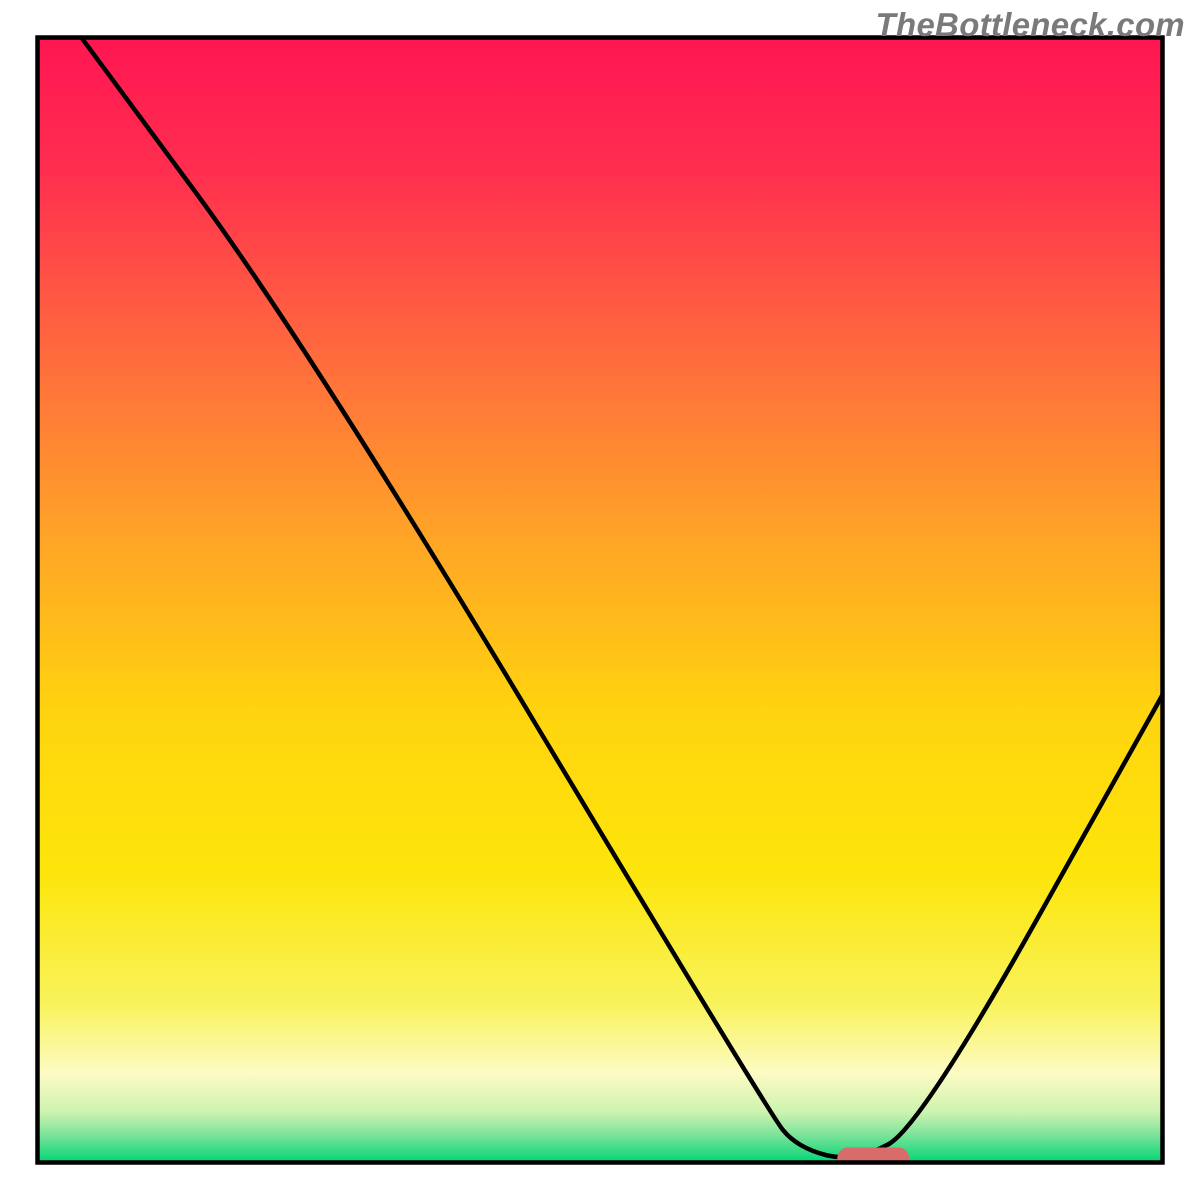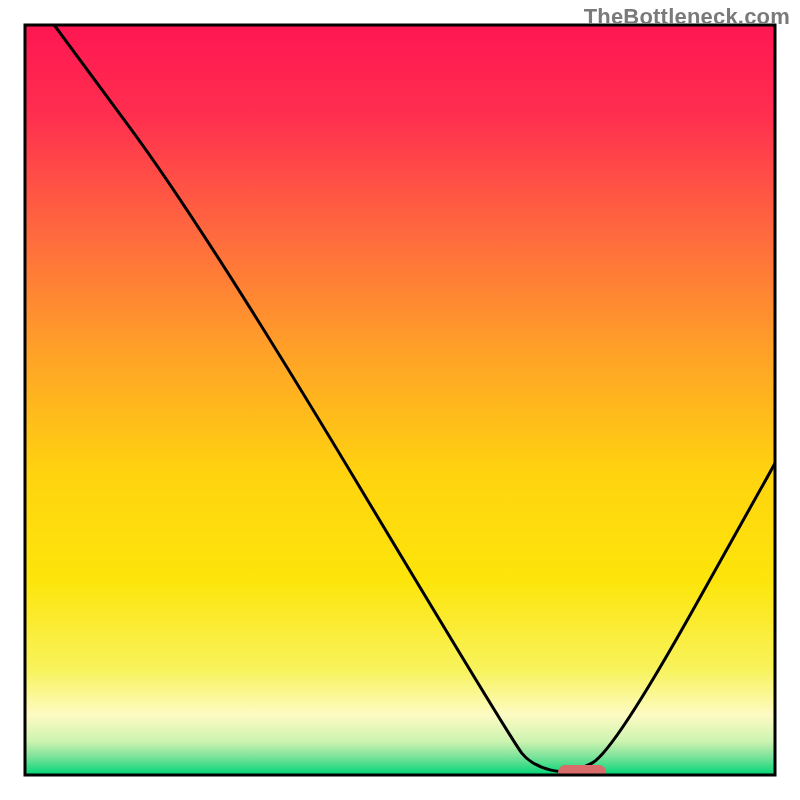--- a/index.html
+++ b/index.html
@@ -7,20 +7,21 @@
     padding: 0;
     width: 800px;
     height: 800px;
     overflow: hidden;
     background: #fff;
   }
   .wrap {
     position: relative;
     width: 800px;
     height: 800px;
+    font-style: italic;
   }
   .watermark {
     position: absolute;
     top: 4px;
     right: 10px;
     font-family: Arial, Helvetica, sans-serif;
     font-size: 22px;
     font-weight: 600;
     color: #7a7a7a;
     letter-spacing: 0.2px;

